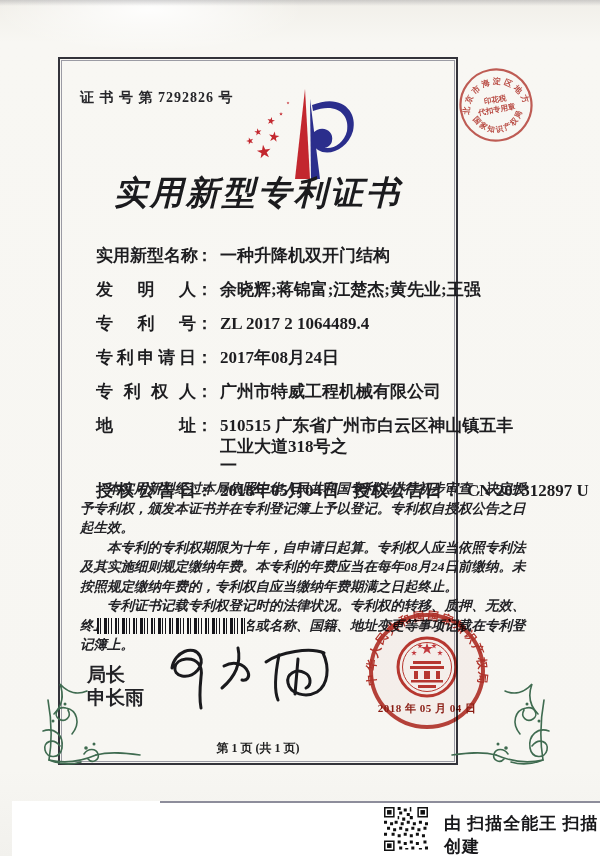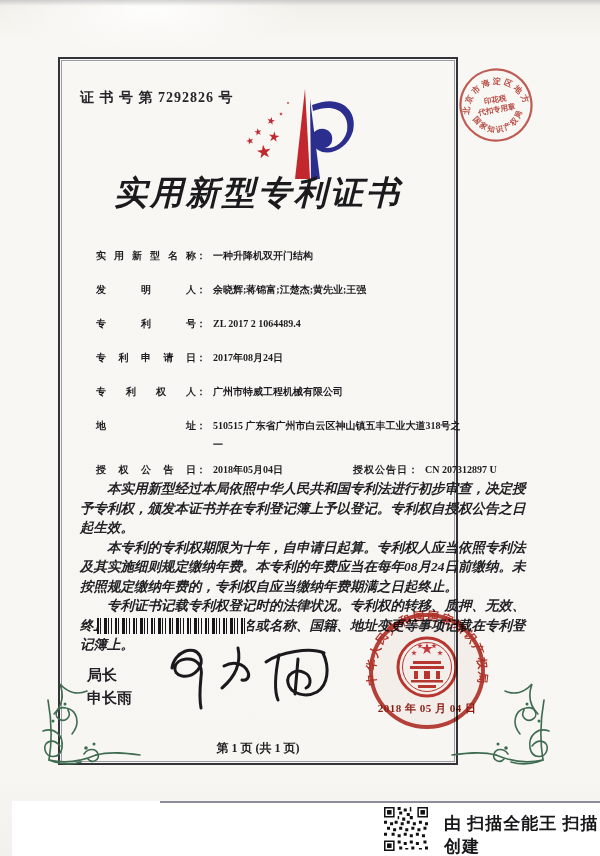--- a/index.html
+++ b/index.html
@@ -21,21 +21,21 @@
     border:2px solid #33333a;box-sizing:border-box;}
   .frame-inner{position:absolute;inset:1px;border:1px solid #9b9ba4;pointer-events:none;}
   .cert-no{position:absolute;left:20px;top:30px;font-size:14px;font-weight:600;
     letter-spacing:1px;color:#26262a;}
   .logo{position:absolute;left:183px;top:26px;width:118px;height:108px;}
   .tax-seal{position:absolute;left:397px;top:7px;width:78px;height:78px;
     transform:rotate(-10deg);opacity:.88;mix-blend-mode:multiply;}
   .title{position:absolute;left:0;right:0;top:112px;text-align:center;
     font-size:33px;font-weight:700;letter-spacing:3px;color:#1b1b1e;font-style:italic;}
   
-  .fields{position:absolute;left:36px;top:186px;width:455px;font-size:10px;
+  .fields{position:absolute;left:36px;top:186px;width:455px;font-size:17px;
     font-weight:700;color:#1d1d20;}
   .field-row{margin-bottom:13px;line-height:21px;white-space:nowrap;position:relative;}
   .flabel{display:inline-block;width:100px;text-align:justify;text-align-last:justify;vertical-align:top;}
   .fcolon{display:inline-block;margin-right:7px;}
   .fvalue{display:inline-block;vertical-align:top;white-space:normal;}
   .addr-val{width:300px;}
   .addr-l2{display:block;line-height:17px;}
   .row-address{margin-bottom:6px;}
   .grant-no-group{position:absolute;left:257px;top:0;}
   .flabel-auto{display:inline-block;letter-spacing:1px;}
@@ -43,21 +43,21 @@
   .paragraphs{position:absolute;left:20px;top:420px;width:453px;font-size:13.5px;
     line-height:19.5px;color:#222226;font-style:italic;font-weight:700;}
   .paragraphs p{margin:0;text-indent:2em;}
   
   .barcode{position:absolute;left:37px;top:559px;width:150px;height:16px;
     background:repeating-linear-gradient(90deg,
       #15151a 0 2px,#f7f6f2 2px 3px,#15151a 3px 4px,#f7f6f2 4px 7px,
       #15151a 7px 10px,#f7f6f2 10px 11px,#15151a 11px 12px,#f7f6f2 12px 14px,
       #15151a 14px 15px,#f7f6f2 15px 18px);}
   .director{position:absolute;left:27px;top:604px;font-family:"Liberation Sans","DejaVu Sans",sans-serif;
-    font-weight:700;font-size:15px;line-height:23px;color:#232327;}
+    font-weight:700;font-size:19px;line-height:23px;color:#232327;}
   .signature{position:absolute;left:98px;top:573px;width:195px;height:88px;}
   .office-seal{position:absolute;left:305px;top:550px;width:124px;height:124px;mix-blend-mode:multiply;}
   .page-no{position:absolute;left:0;right:0;top:681px;text-align:center;font-size:12px;
     font-weight:600;color:#222;}
   .orn{position:absolute;width:102px;height:96px;}
   .orn-bl{left:40px;top:674px;}
   .orn-br{left:450px;top:674px;transform:scaleX(-1);}
   
   .strip{position:absolute;left:0;top:801px;width:600px;height:55px;background:#ffffff;margin-left:12px;}
   .strip-rule{position:absolute;left:148px;top:0;width:452px;height:2px;background:#8d8d9b;}

